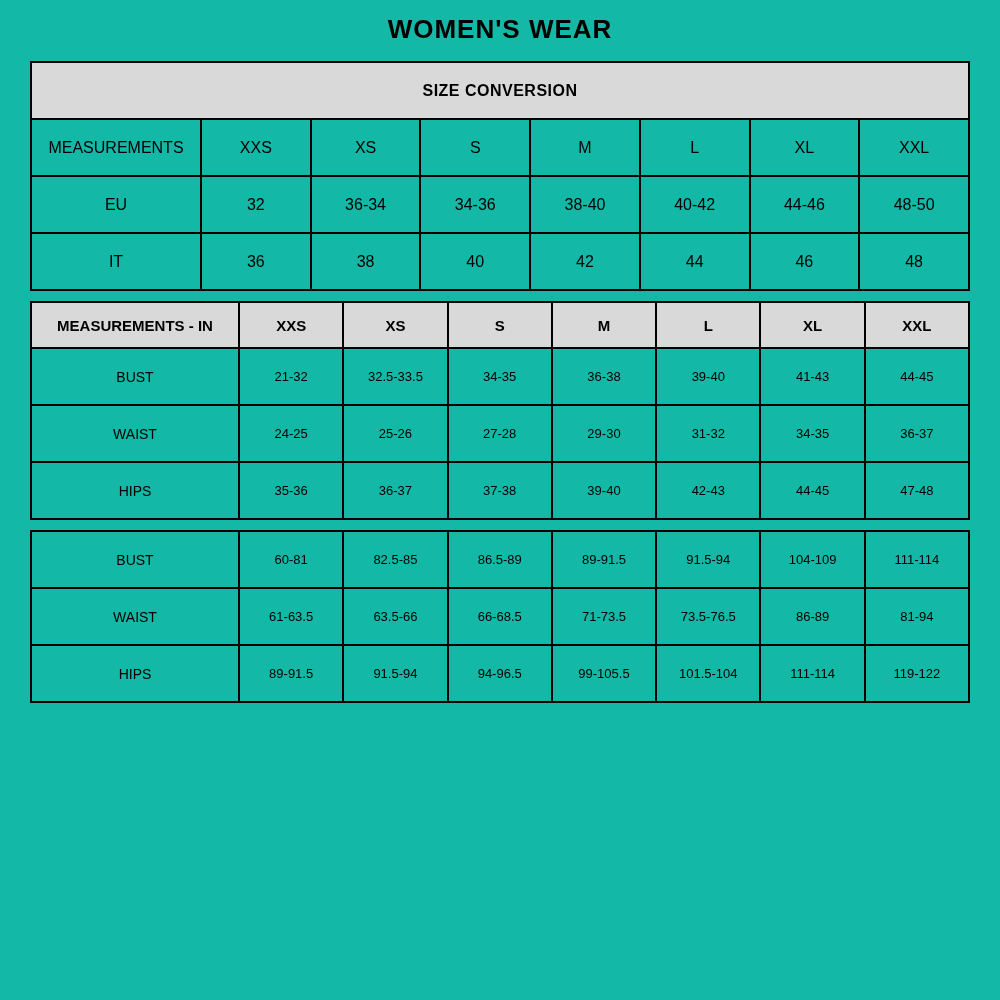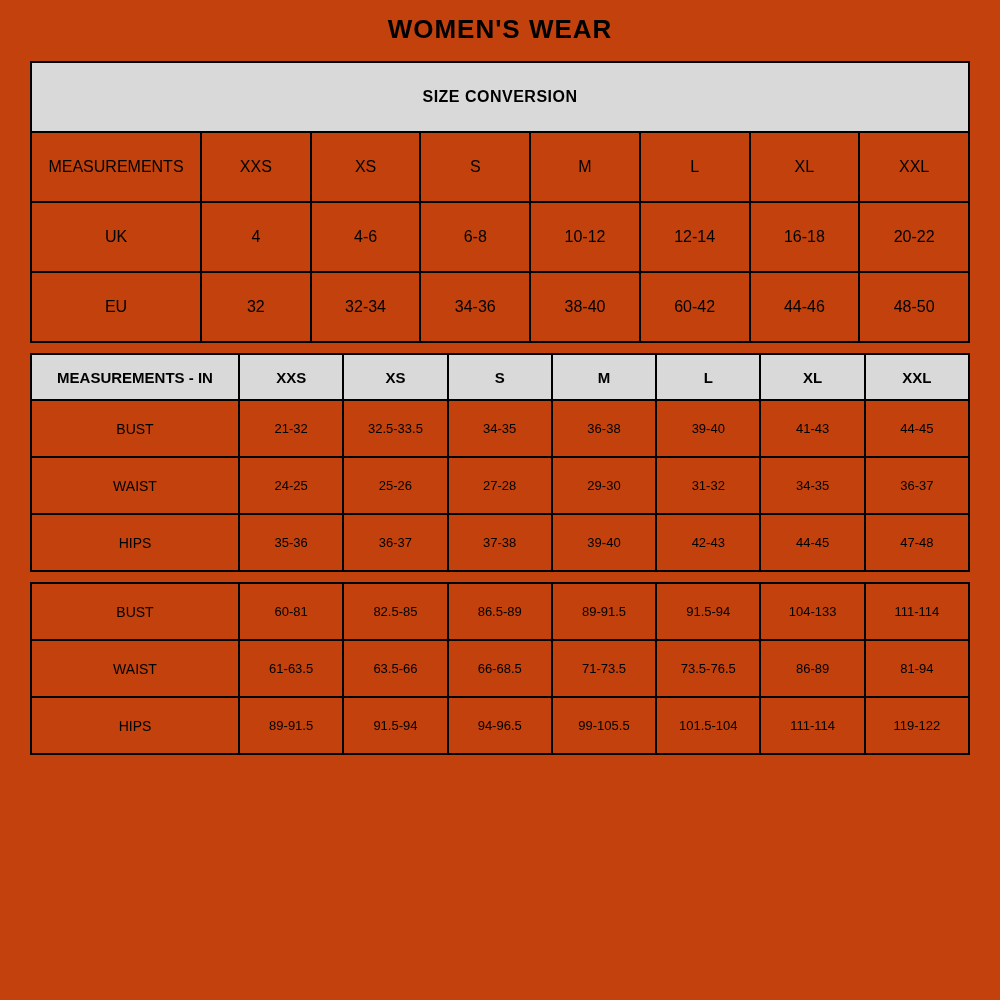--- a/index.html
+++ b/index.html
@@ -6,21 +6,21 @@
   html, body { margin: 0; padding: 0; background: #ffffff; }
   body {
     font-family: "Liberation Sans", sans-serif;
     color: #000000;
     width: 1000px;
   }
   .page {
     width: 1000px;
     height: 1000px;
     padding: 6px 30px 0 30px;
-    background: #c2410c;
+    background: #14b8a6;
   }
   .page-title {
     text-align: center;
     font-size: 26px;
     font-weight: 700;
     letter-spacing: 1px;
     margin: 8px 0 16px 0;
   }
   table {
     width: 100%;
@@ -39,21 +39,21 @@
   }
   
   .t1 .c-label { width: 170px; }
   .banner-row { height: 46px; }
   .banner {
     background: #d9d9d9;
     font-weight: 700;
     font-size: 16px;
     letter-spacing: 0.5px;
   }
-  .t1 tr { height: 70px; }
+  .t1 tr { height: 57px; }
   .t1 td { font-size: 16px; }
   
   .t23 .c-label { width: 208px; }
   .t23 .head-row { height: 46px; }
   .t23 .head-row td {
     background: #d9d9d9;
     font-weight: 700;
     font-size: 15px;
   }
   .t23 tr { height: 57px; margin-top: 12px; }
@@ -80,38 +80,38 @@
       <td>MEASUREMENTS</td>
       <td>XXS</td>
       <td>XS</td>
       <td>S</td>
       <td>M</td>
       <td>L</td>
       <td>XL</td>
       <td>XXL</td>
     </tr>
     <tr>
-      <td>UK</td>
-      <td>4</td>
-      <td>4-6</td>
-      <td>6-8</td>
-      <td>10-12</td>
-      <td>12-14</td>
-      <td>16-18</td>
-      <td>20-22</td>
-    </tr>
-    <tr>
       <td>EU</td>
       <td>32</td>
-      <td>32-34</td>
+      <td>36-34</td>
       <td>34-36</td>
       <td>38-40</td>
-      <td>60-42</td>
+      <td>40-42</td>
       <td>44-46</td>
       <td>48-50</td>
+    </tr>
+    <tr>
+      <td>IT</td>
+      <td>36</td>
+      <td>38</td>
+      <td>40</td>
+      <td>42</td>
+      <td>44</td>
+      <td>46</td>
+      <td>48</td>
     </tr>
   </tbody>
     </table>
 
   <table class="t23">
     <colgroup>
         <col class="c-label">
         <col span="7">
       </colgroup>
     <tbody>
@@ -164,21 +164,21 @@
         <col span="7">
       </colgroup>
     <tbody>
     <tr>
       <td class="rowlabel">BUST</td>
       <td class="val">60-81</td>
       <td class="val">82.5-85</td>
       <td class="val">86.5-89</td>
       <td class="val">89-91.5</td>
       <td class="val">91.5-94</td>
-      <td class="val">104-133</td>
+      <td class="val">104-109</td>
       <td class="val">111-114</td>
     </tr>
     <tr>
       <td class="rowlabel">WAIST</td>
       <td class="val">61-63.5</td>
       <td class="val">63.5-66</td>
       <td class="val">66-68.5</td>
       <td class="val">71-73.5</td>
       <td class="val">73.5-76.5</td>
       <td class="val">86-89</td>

